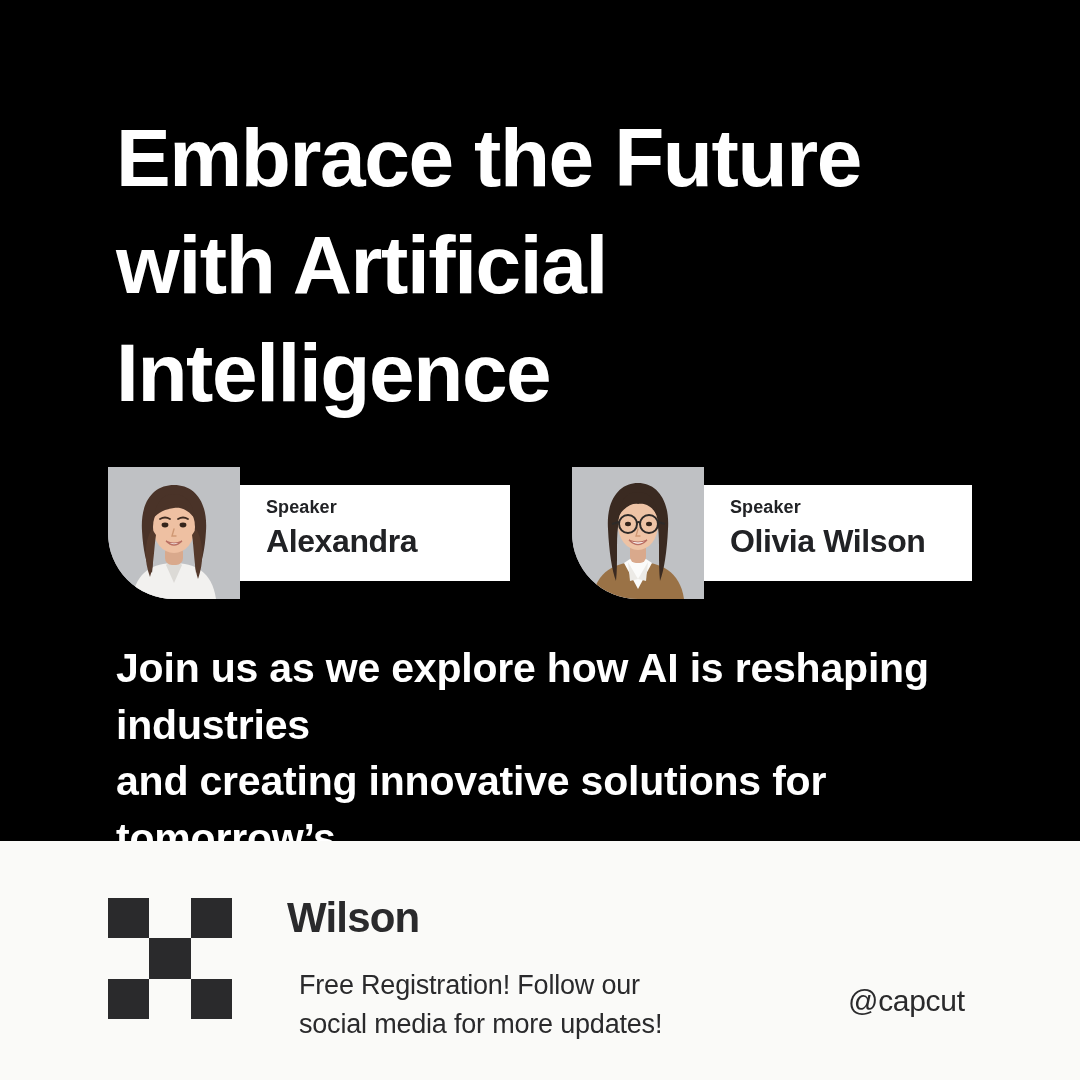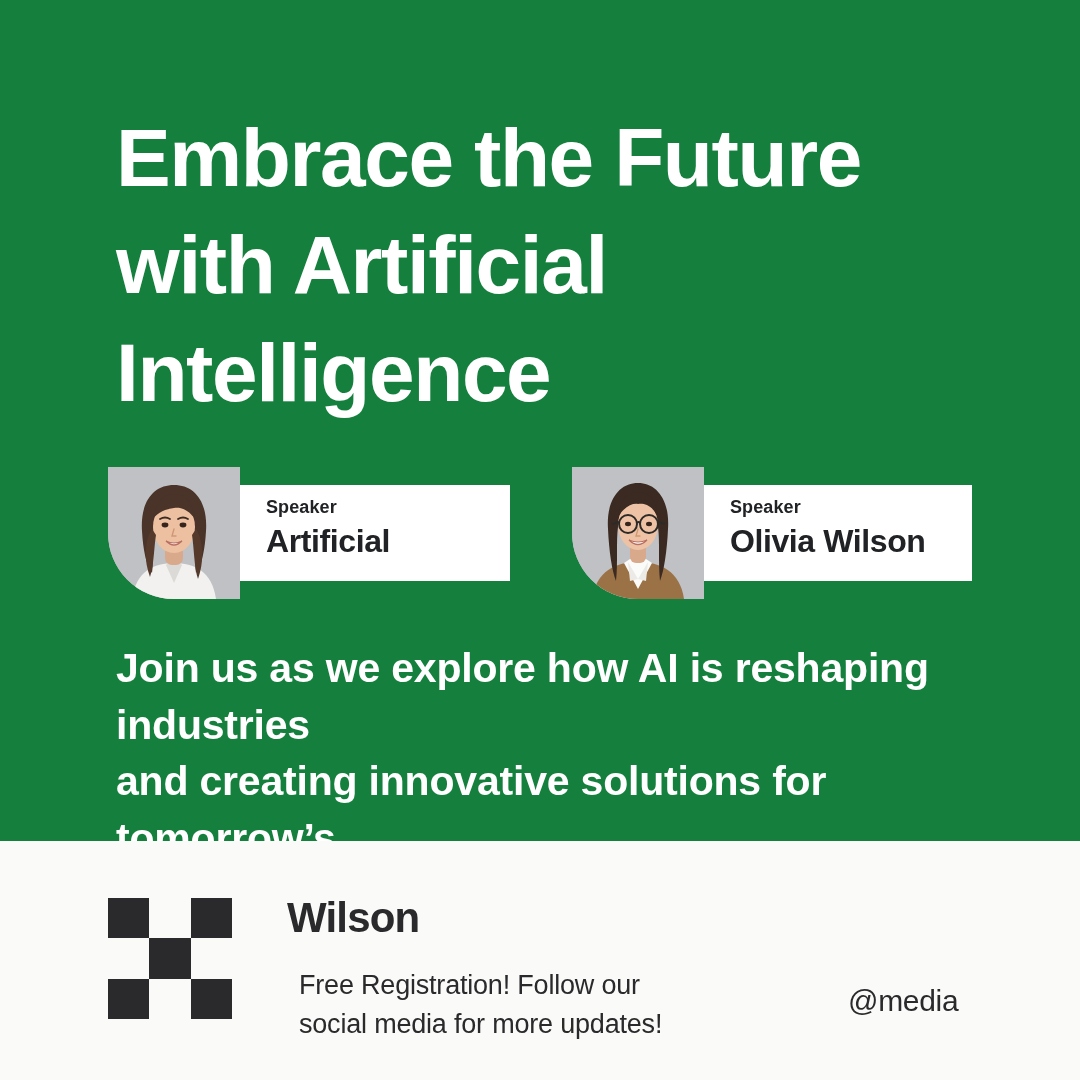--- a/index.html
+++ b/index.html
@@ -16,21 +16,21 @@
     font-family: "Liberation Sans", sans-serif;
     -webkit-font-smoothing: antialiased;
   }
 
   
   .hero {
     position: absolute;
     left: 0; top: 0;
     width: 1080px;
     height: 841px;
-    background: #15803d;
+    background: #000000;
   }
 
   .headline {
     position: absolute;
     left: 116px;
     top: 104px;
     width: 880px;
     margin: 0;
     color: #ffffff;
     font-size: 82px;
@@ -207,21 +207,21 @@
             <ellipse cx="75" cy="58" rx="3.4" ry="2.4" fill="#35251c"></ellipse>
             <path d="M52 52 Q57 49 62 52" stroke="#3d2a20" stroke-width="1.8" fill="none" stroke-linecap="round"></path>
             <path d="M70 52 Q75 49 80 52" stroke="#3d2a20" stroke-width="1.8" fill="none" stroke-linecap="round"></path>
 
             <path d="M66 62 L64 69 L68 69" stroke="#cf9874" stroke-width="1.4" fill="none" stroke-linecap="round"></path>
             <path d="M58 74 Q66 82 74 74 Q66 78 58 74 Z" fill="#ffffff" stroke="#b96f63" stroke-width="1.2"></path>
           </svg>
         </div>
         <div class="nameplate">
           <span class="role">Speaker</span>
-          <span class="sname">Artificial</span>
+          <span class="sname">Alexandra</span>
         </div>
       </div>
 
       <div class="speaker-card two">
         <div class="photo">
           <svg viewBox="0 0 132 132" xmlns="http://www.w3.org/2000/svg" aria-hidden="true">
             <rect x="0" y="0" width="132" height="132" fill="#bfc1c4"></rect>
 
             <path d="M20 132 C24 104 44 95 66 95 C88 95 108 104 112 132 Z" fill="#9a7246"></path>
 
@@ -276,16 +276,16 @@
       <div class="logo-cell on"></div>
       <div class="logo-cell"></div>
       <div class="logo-cell on"></div>
     </div>
 
     <p class="brand-name">Wilson</p>
 
     <p class="brand-tagline">Free Registration! Follow our
 social media for more updates!</p>
 
-    <p class="handle">@media</p>
+    <p class="handle">@capcut</p>
   </div>
 
 </div>
 
 </body></html>

